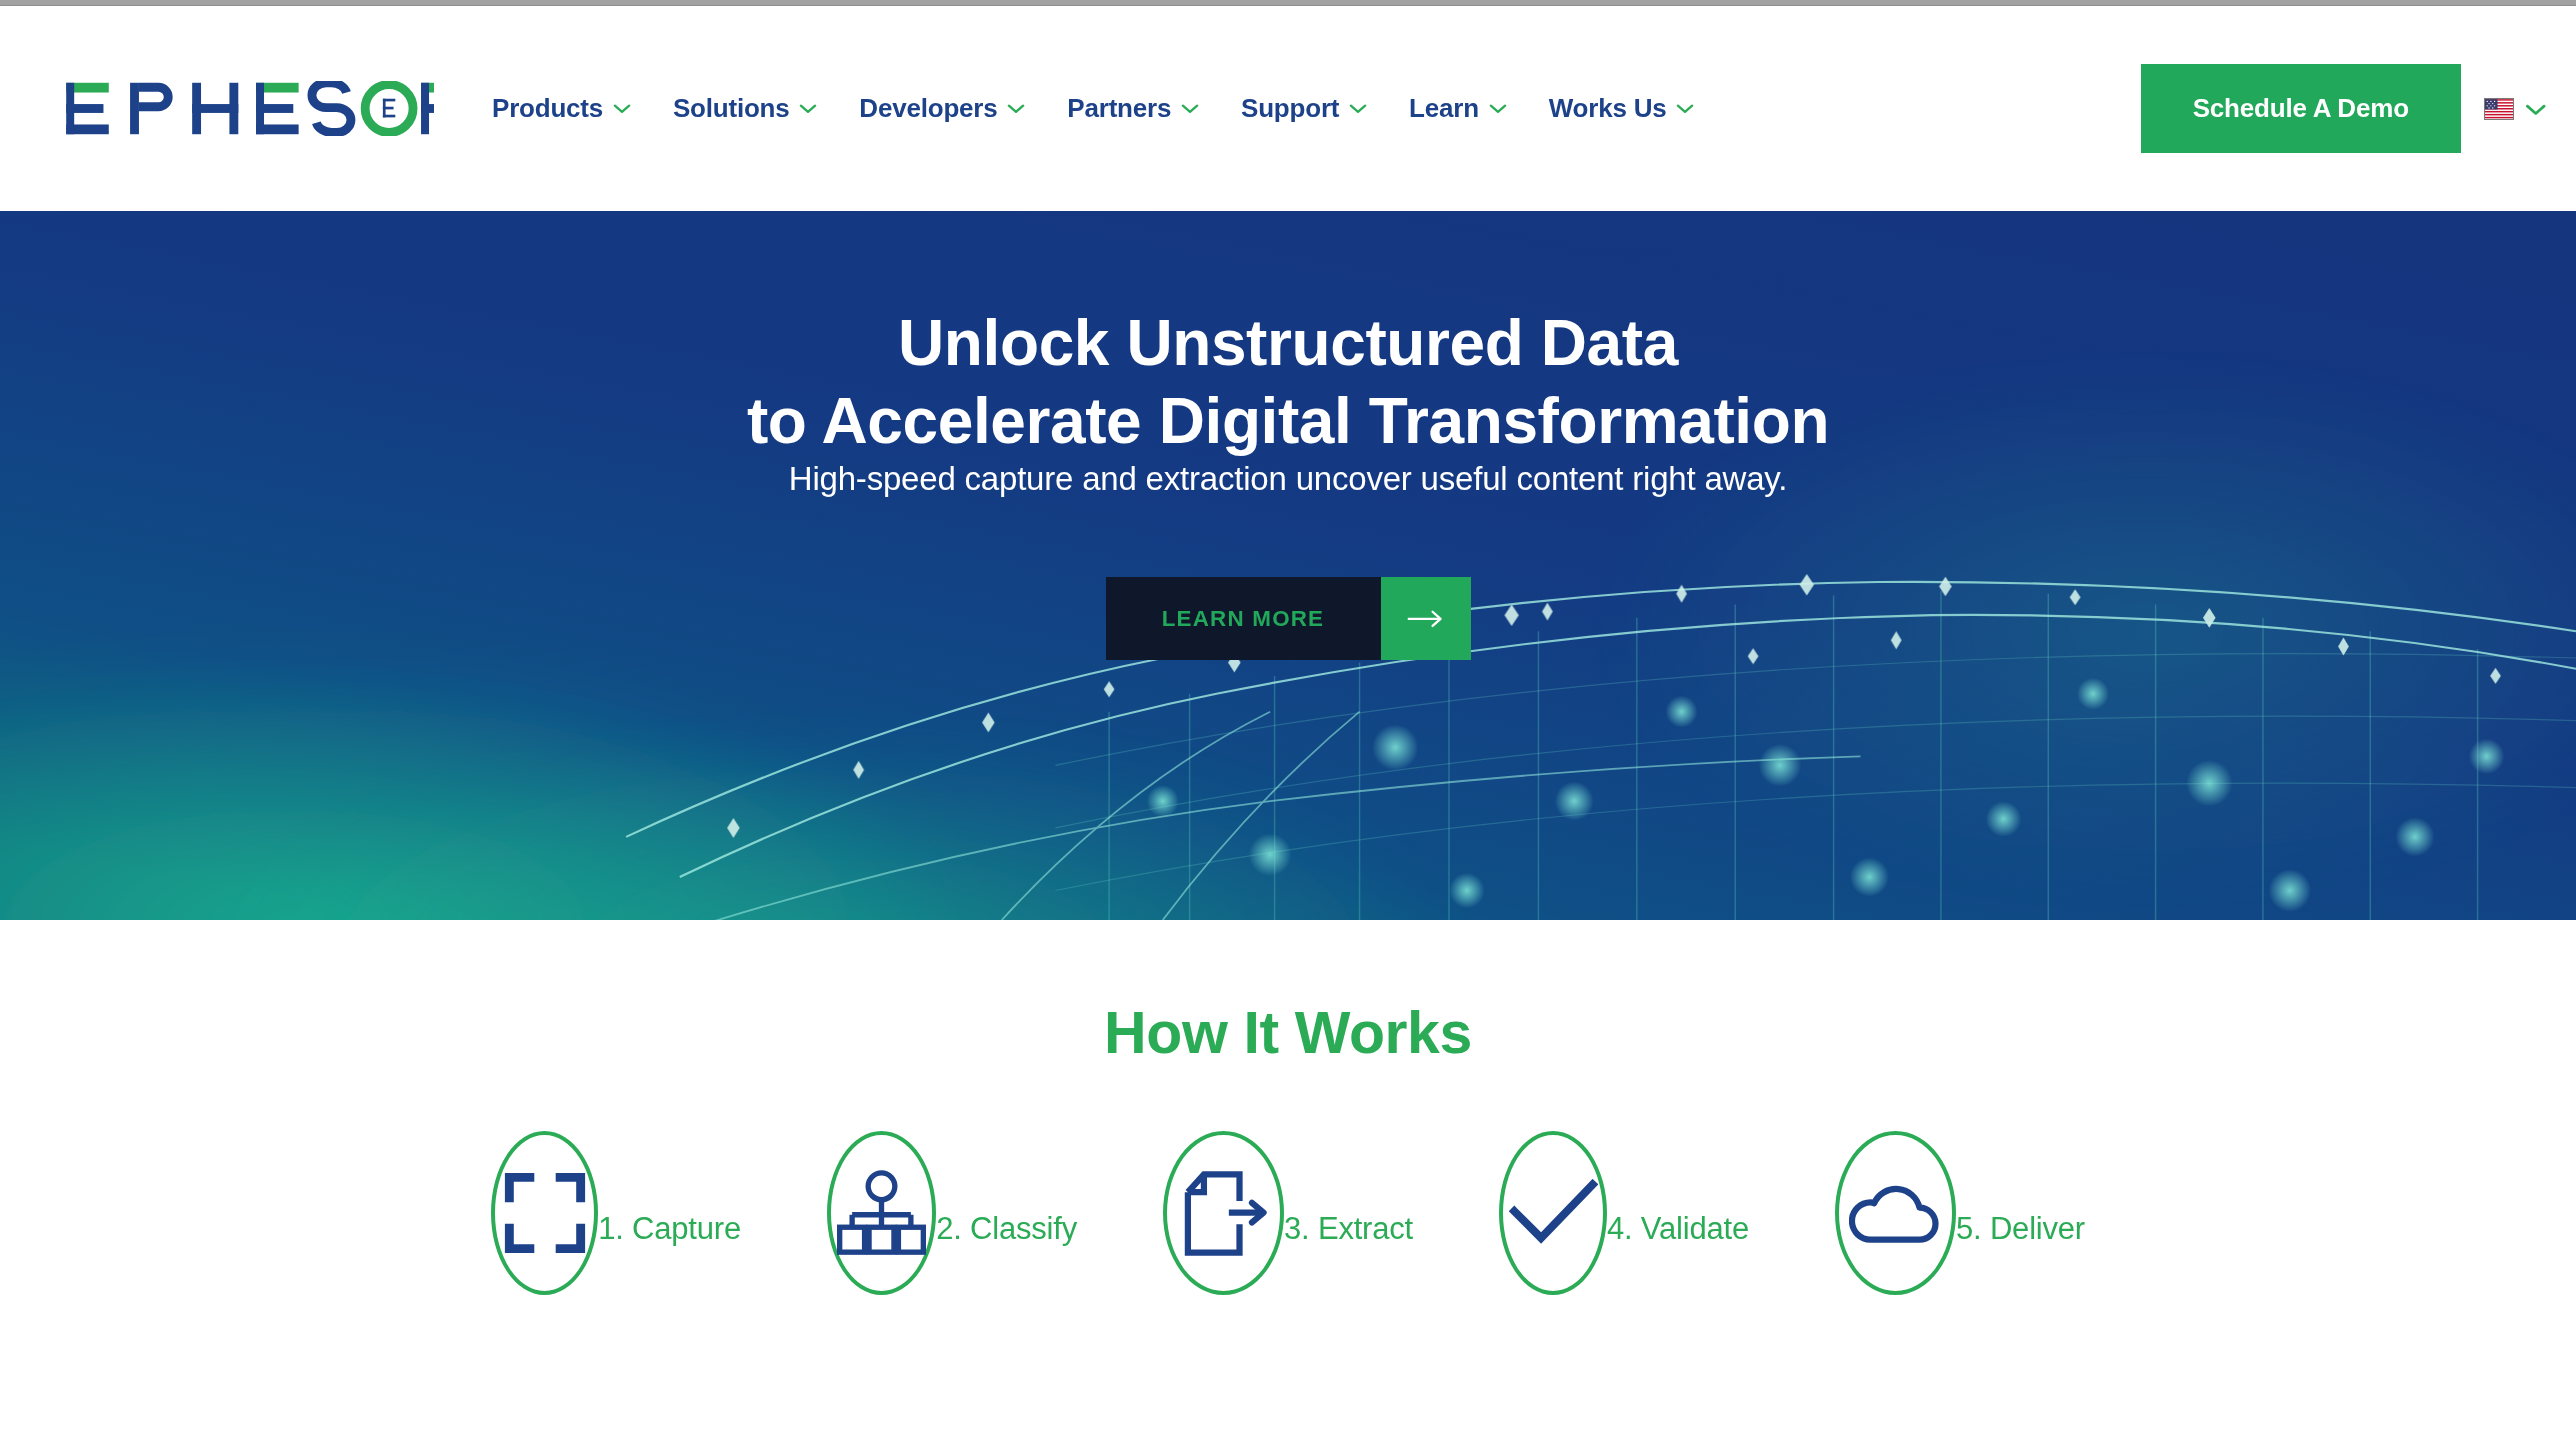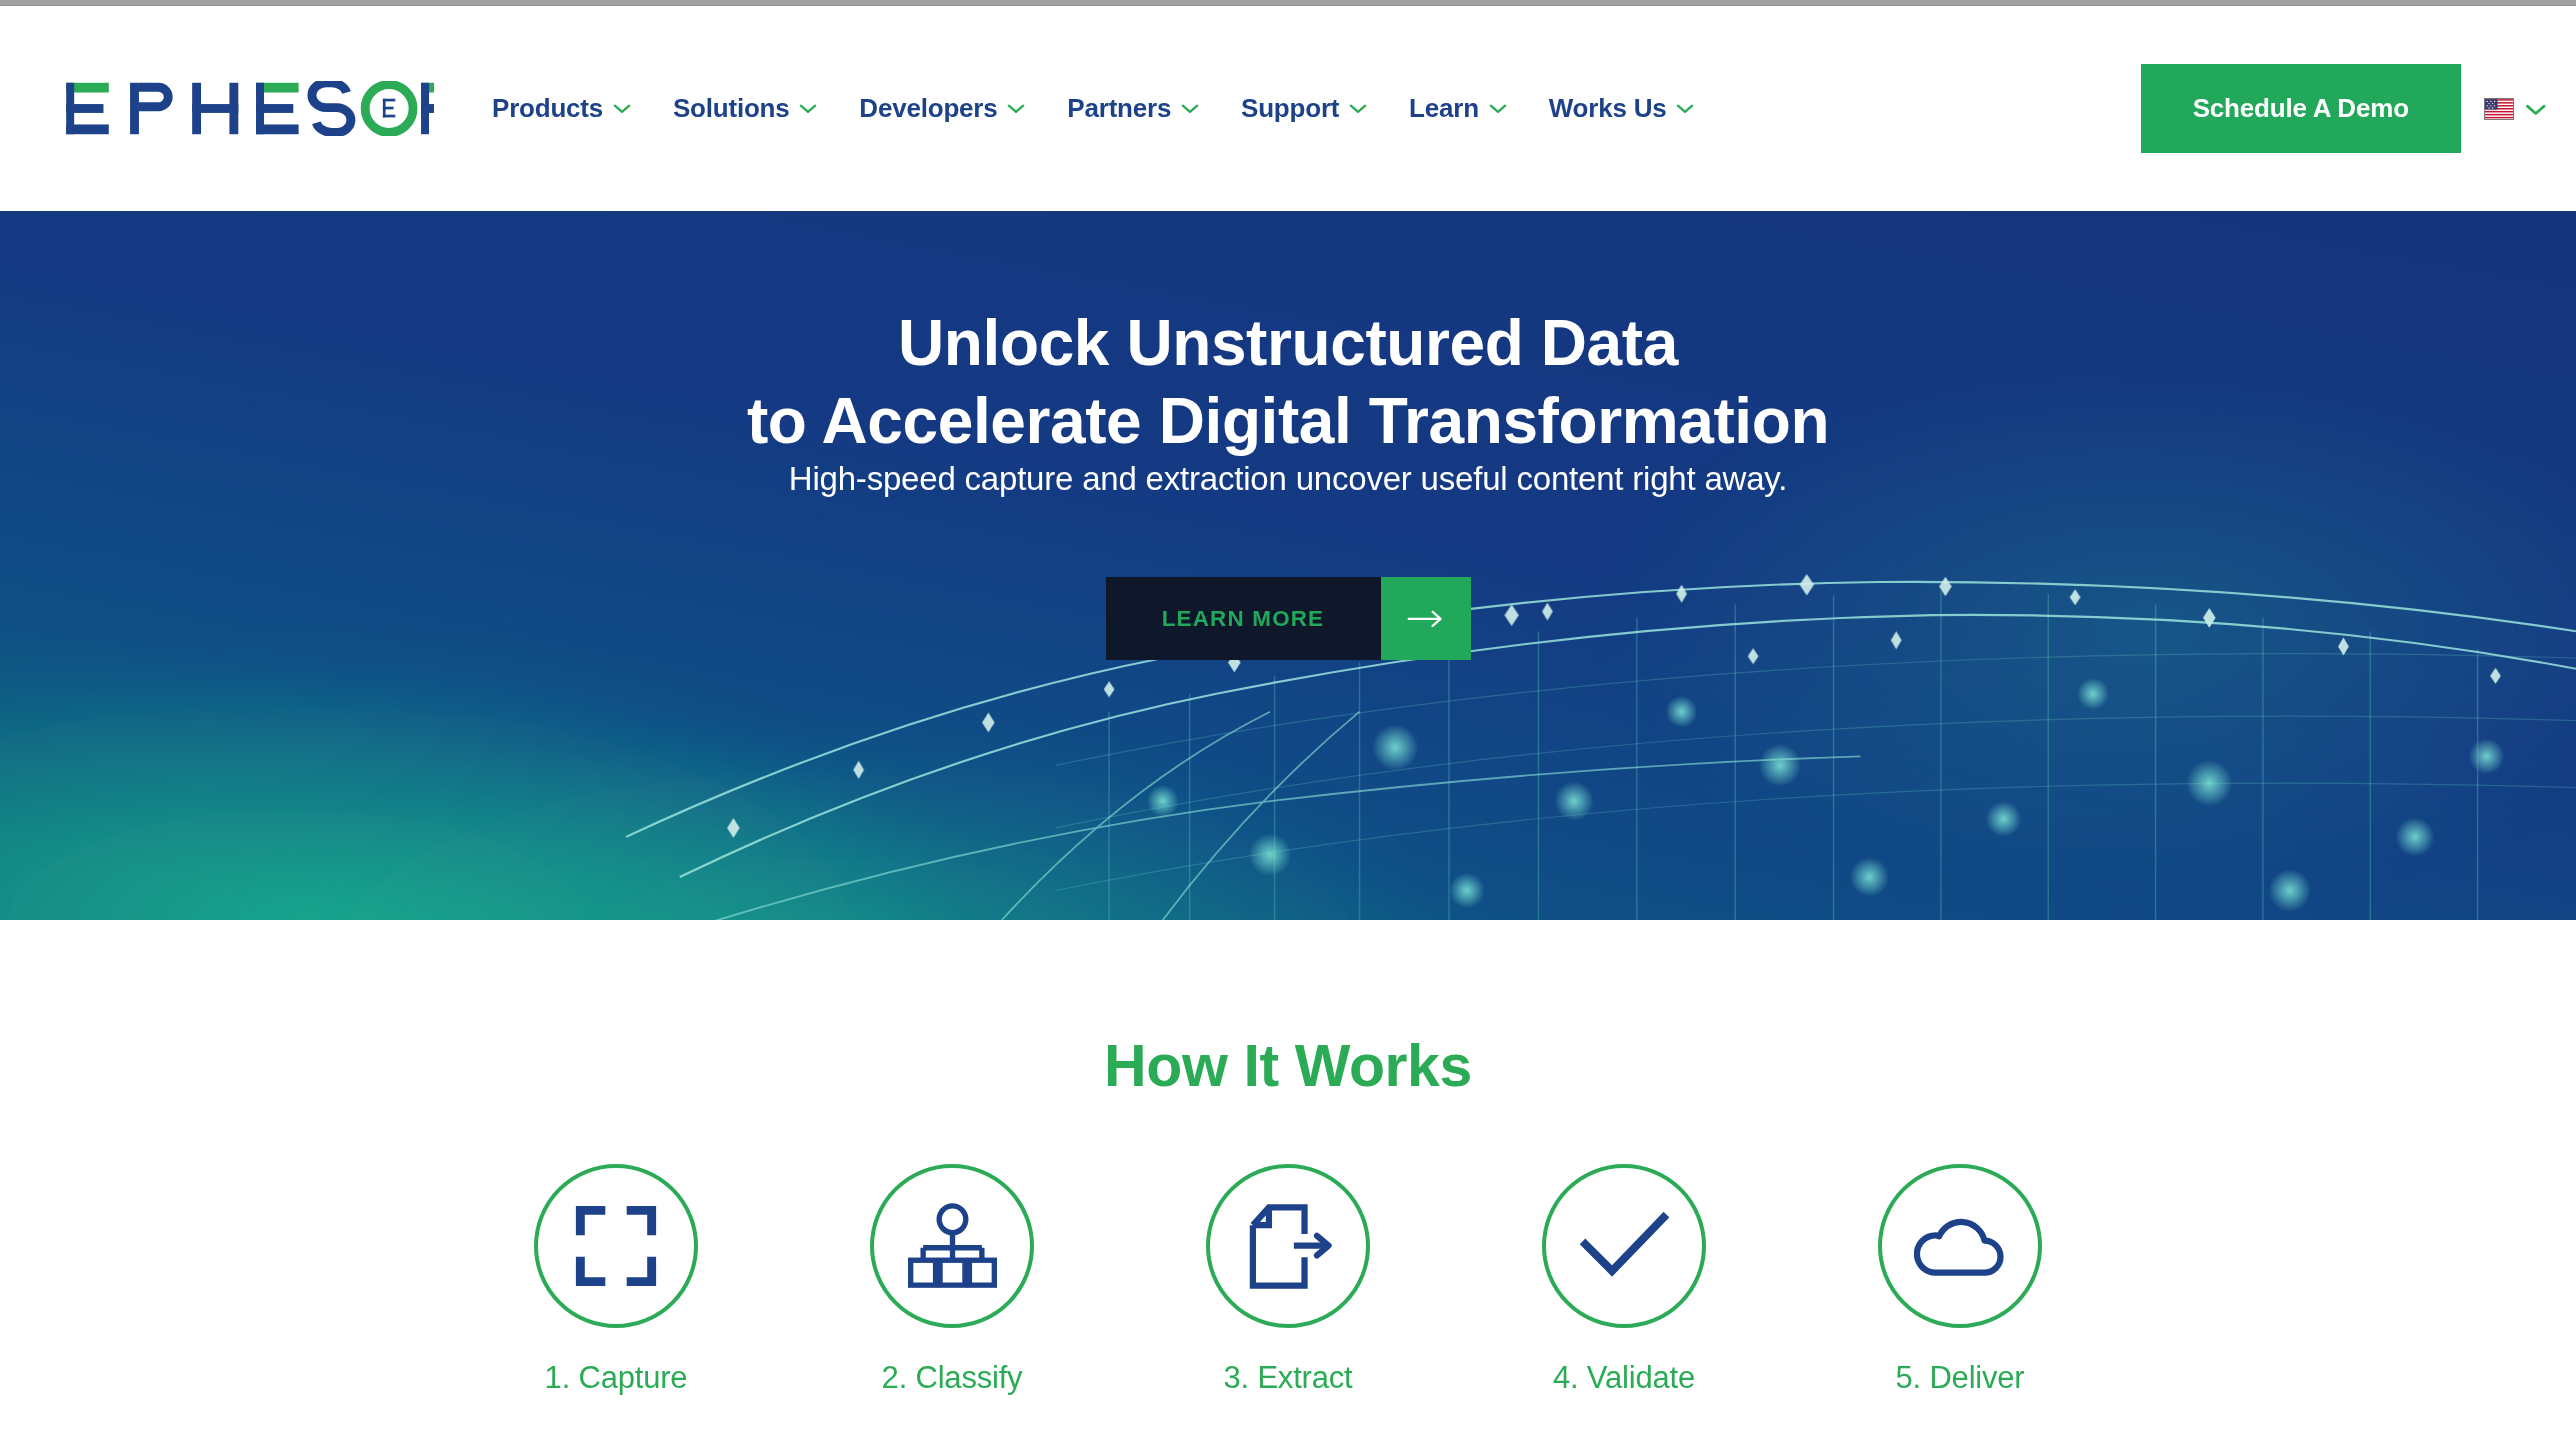--- a/index.html
+++ b/index.html
@@ -165,40 +165,40 @@
     display: flex;
     align-items: center;
     justify-content: center;
   }
   .cta-arrow svg { display: block; }
 
   
   .hiw {
     width: 100%;
     background: #ffffff;
-    padding-top: 112px;
+    padding-top: 79px;
   }
   .hiw-title {
     text-align: center;
     color: #2bab55;
     font-size: 59px;
     font-weight: bold;
     letter-spacing: -0.4px;
   }
   .steps {
     display: flex;
     justify-content: center;
     align-items: flex-start;
     margin-top: 64px;
     gap: 86px;
   }
   .step {
     width: 250px;
     display: flex;
-    flex-direction: column;
+    flex-direction: row;
     align-items: center;
     cursor: pointer;
   }
   .step-icon {
     width: 164px;
     height: 164px;
     border: 4.5px solid #2bab55;
     border-radius: 50%;
     display: flex;
     align-items: center;

